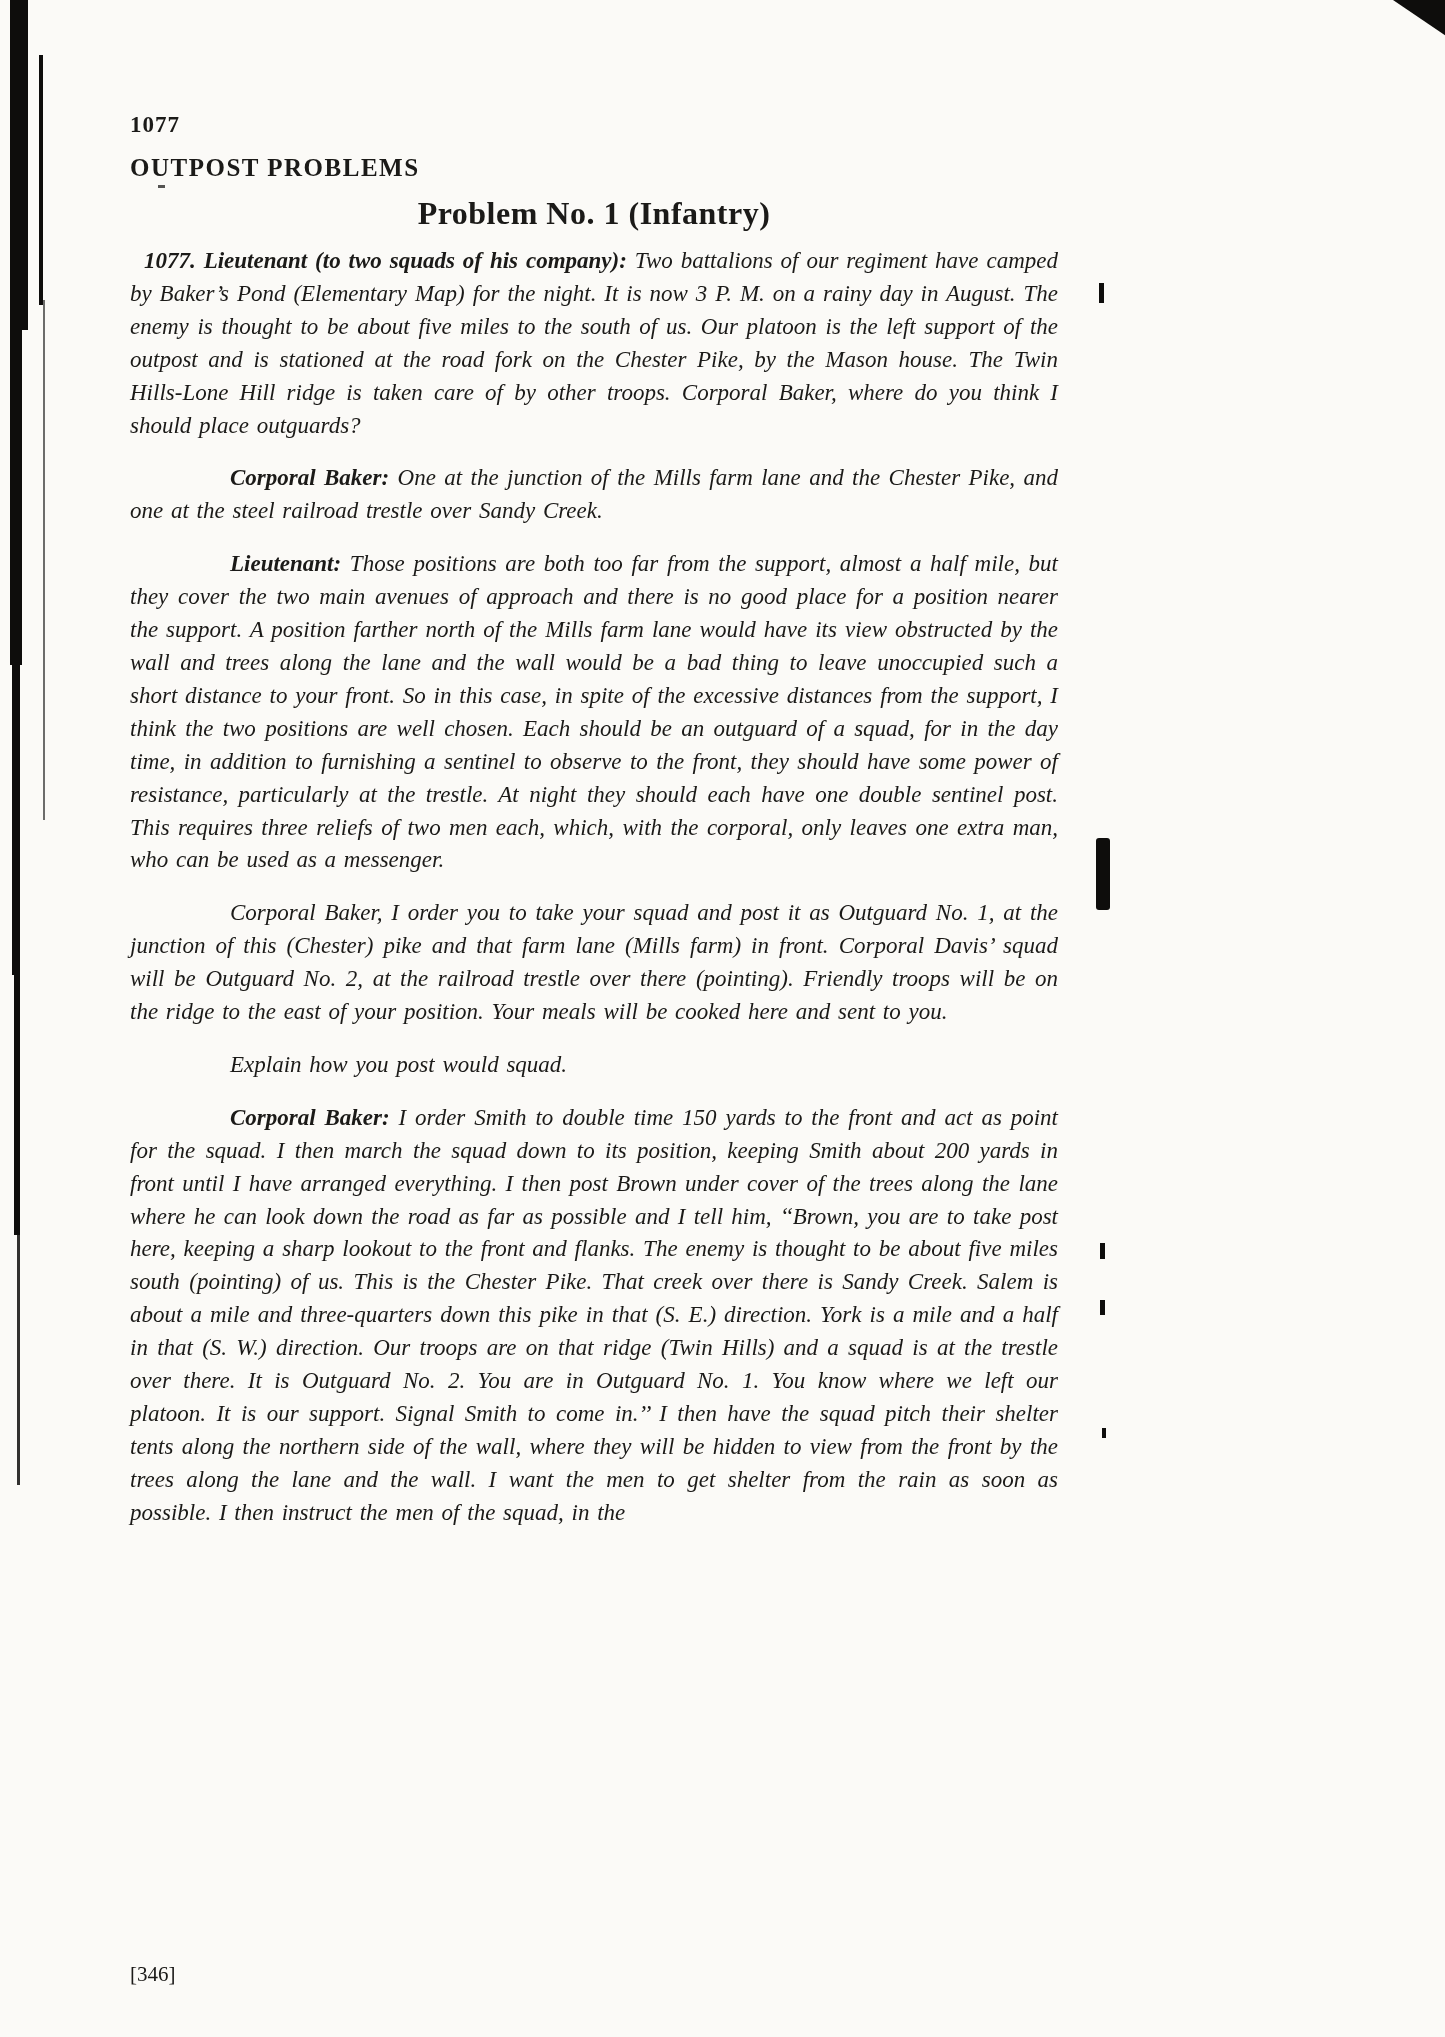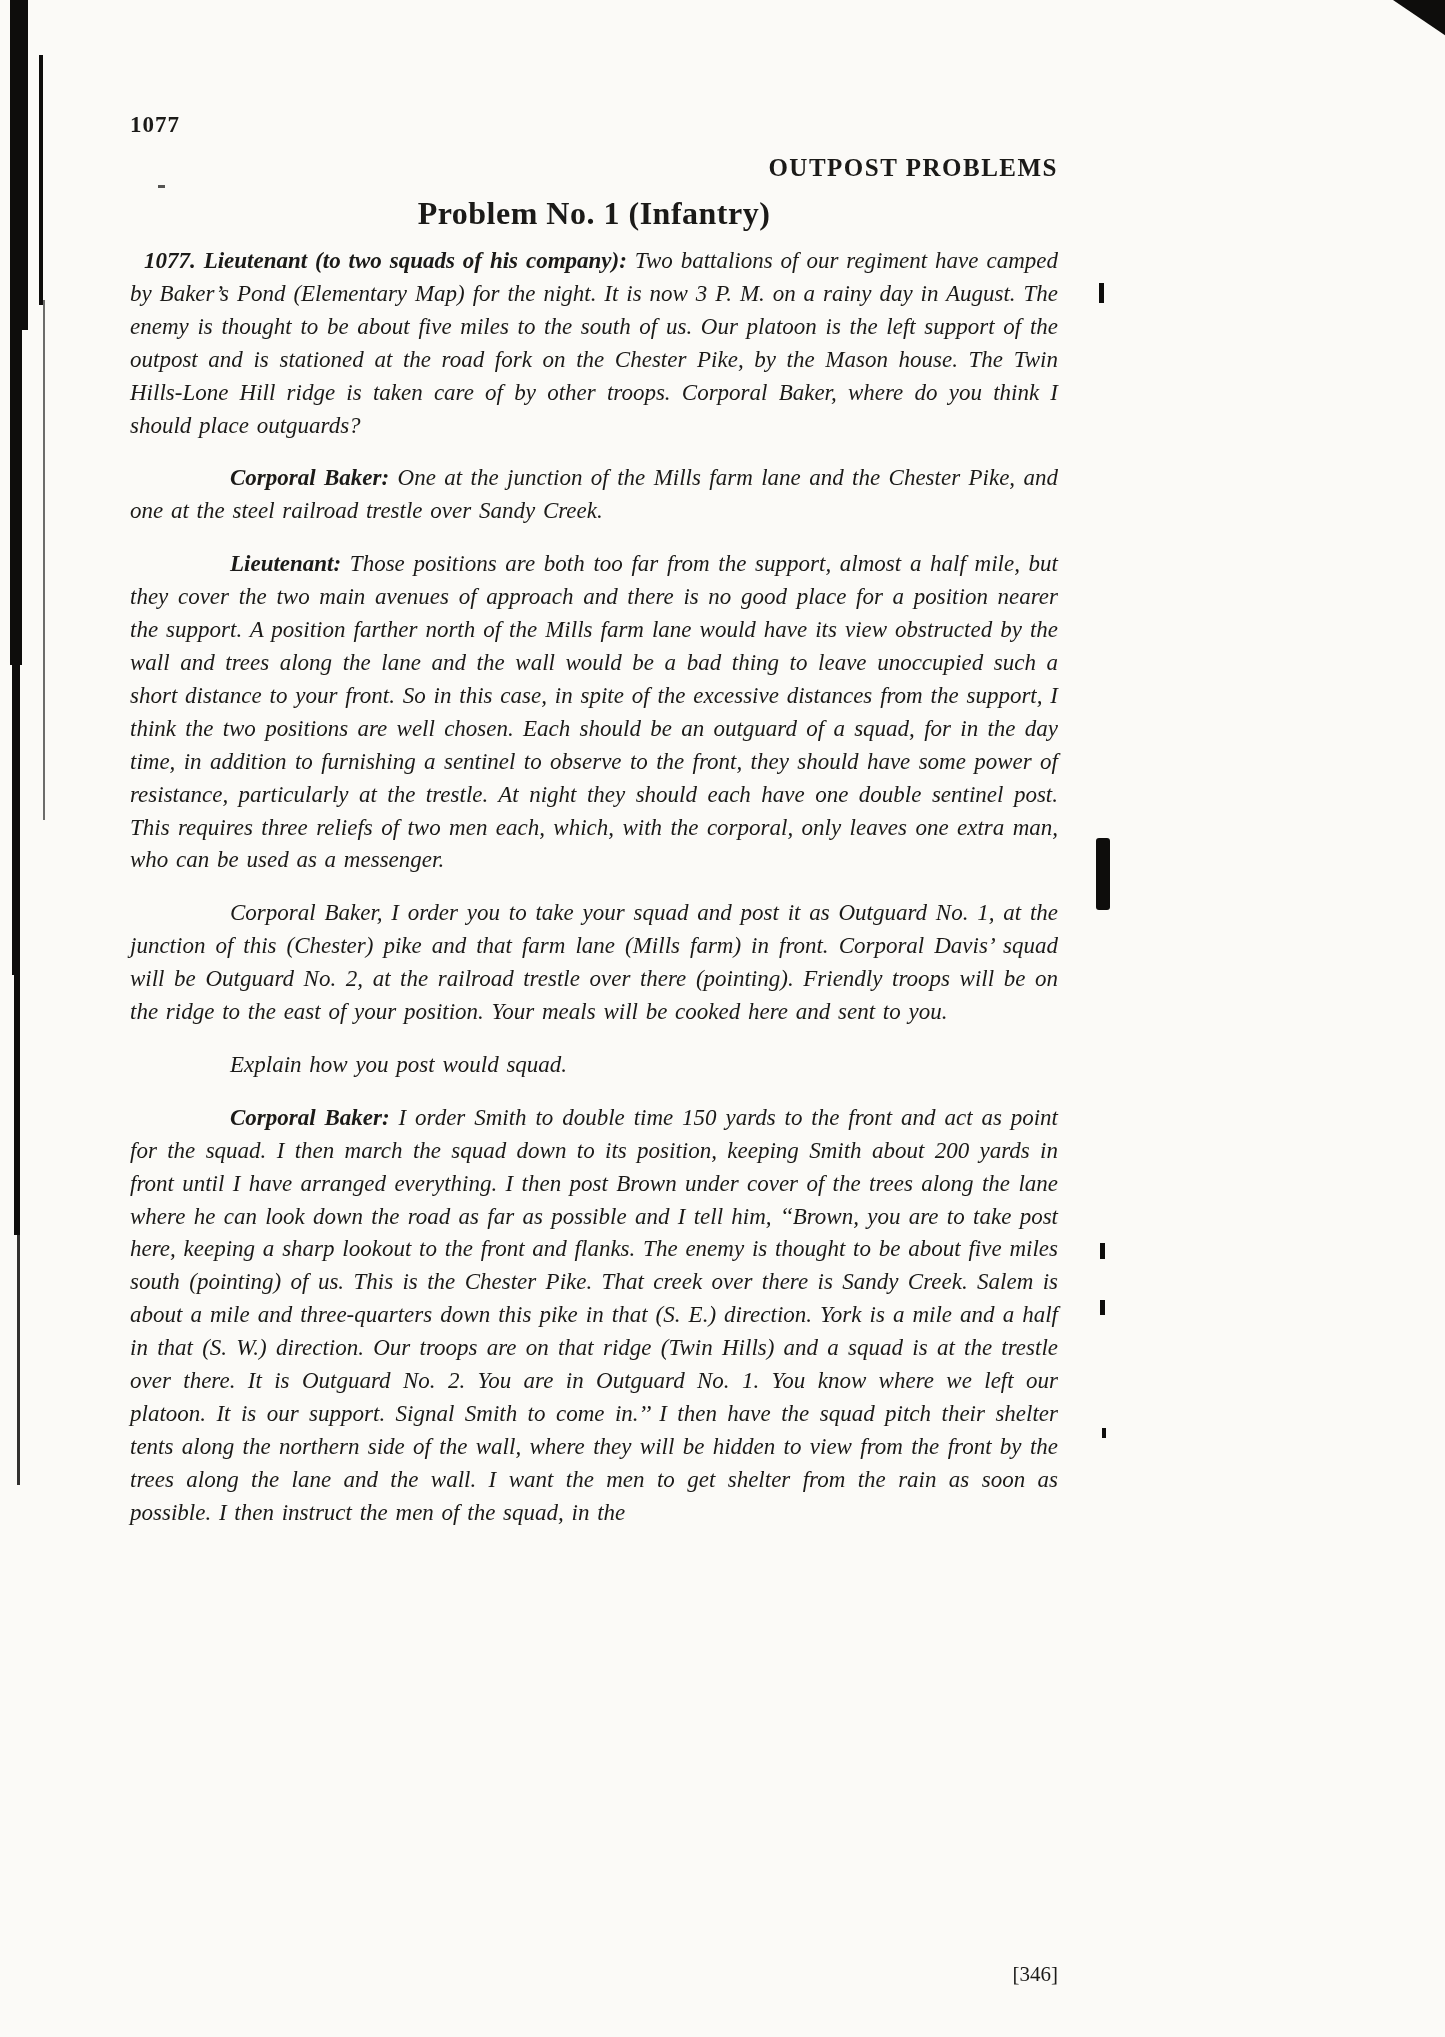--- a/index.html
+++ b/index.html
@@ -25,21 +25,21 @@
     top: 112px;
     width: 928px;
   }
   .page-number {
     font-size: 23px;
     font-weight: 700;
     letter-spacing: 1px;
   }
   .title {
     margin: 16px 0 0 0;
-    text-align: right;
+    text-align: left;
     font-size: 25px;
     font-weight: 700;
     letter-spacing: 1.5px;
   }
   .subtitle {
     margin: 13px 0 0 0;
     text-align: center;
     font-size: 32px;
     font-weight: 700;
     letter-spacing: 0.5px;
@@ -54,21 +54,21 @@
     font-style: italic;
   }
   .para .b { font-weight: 700; }
   .indent-small { text-indent: 14px; }
   .indent-large { text-indent: 100px; margin-top: 20px; }
   .footer {
     position: absolute;
     left: 120px;
     top: 1962px;
     width: 928px;
-    text-align: right;
+    text-align: left;
     font-size: 21px;
   }
   .artifact {
     position: absolute;
     background: #0e0d0c;
   }
   .corner-triangle {
     left: 1383px; top: 0;
     width: 62px; height: 42px;
     clip-path: polygon(0 0, 100% 0, 100% 100%);

